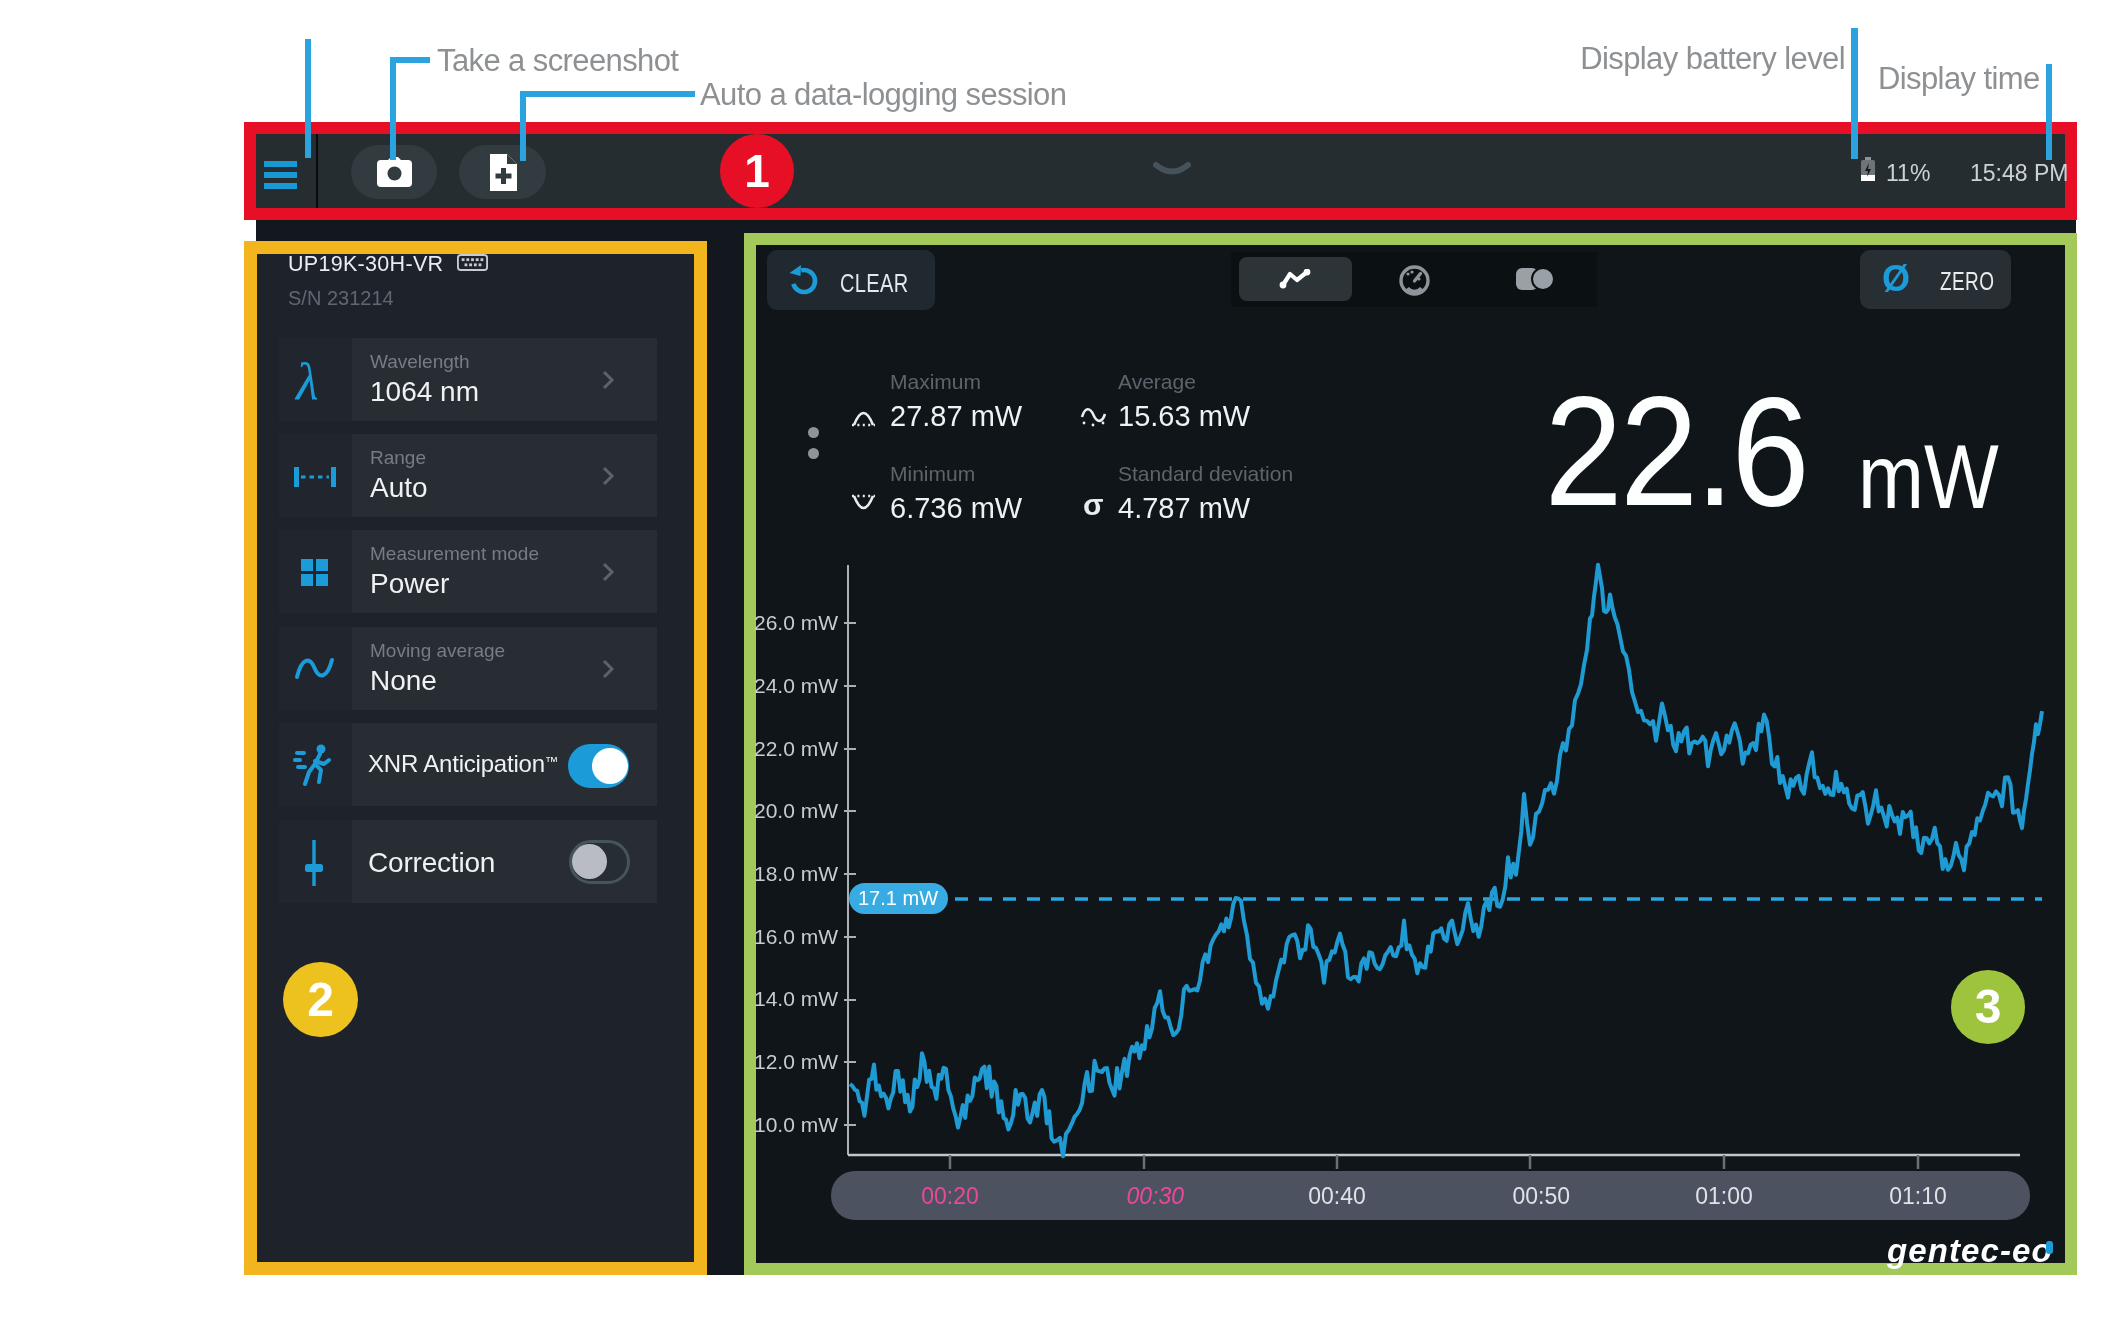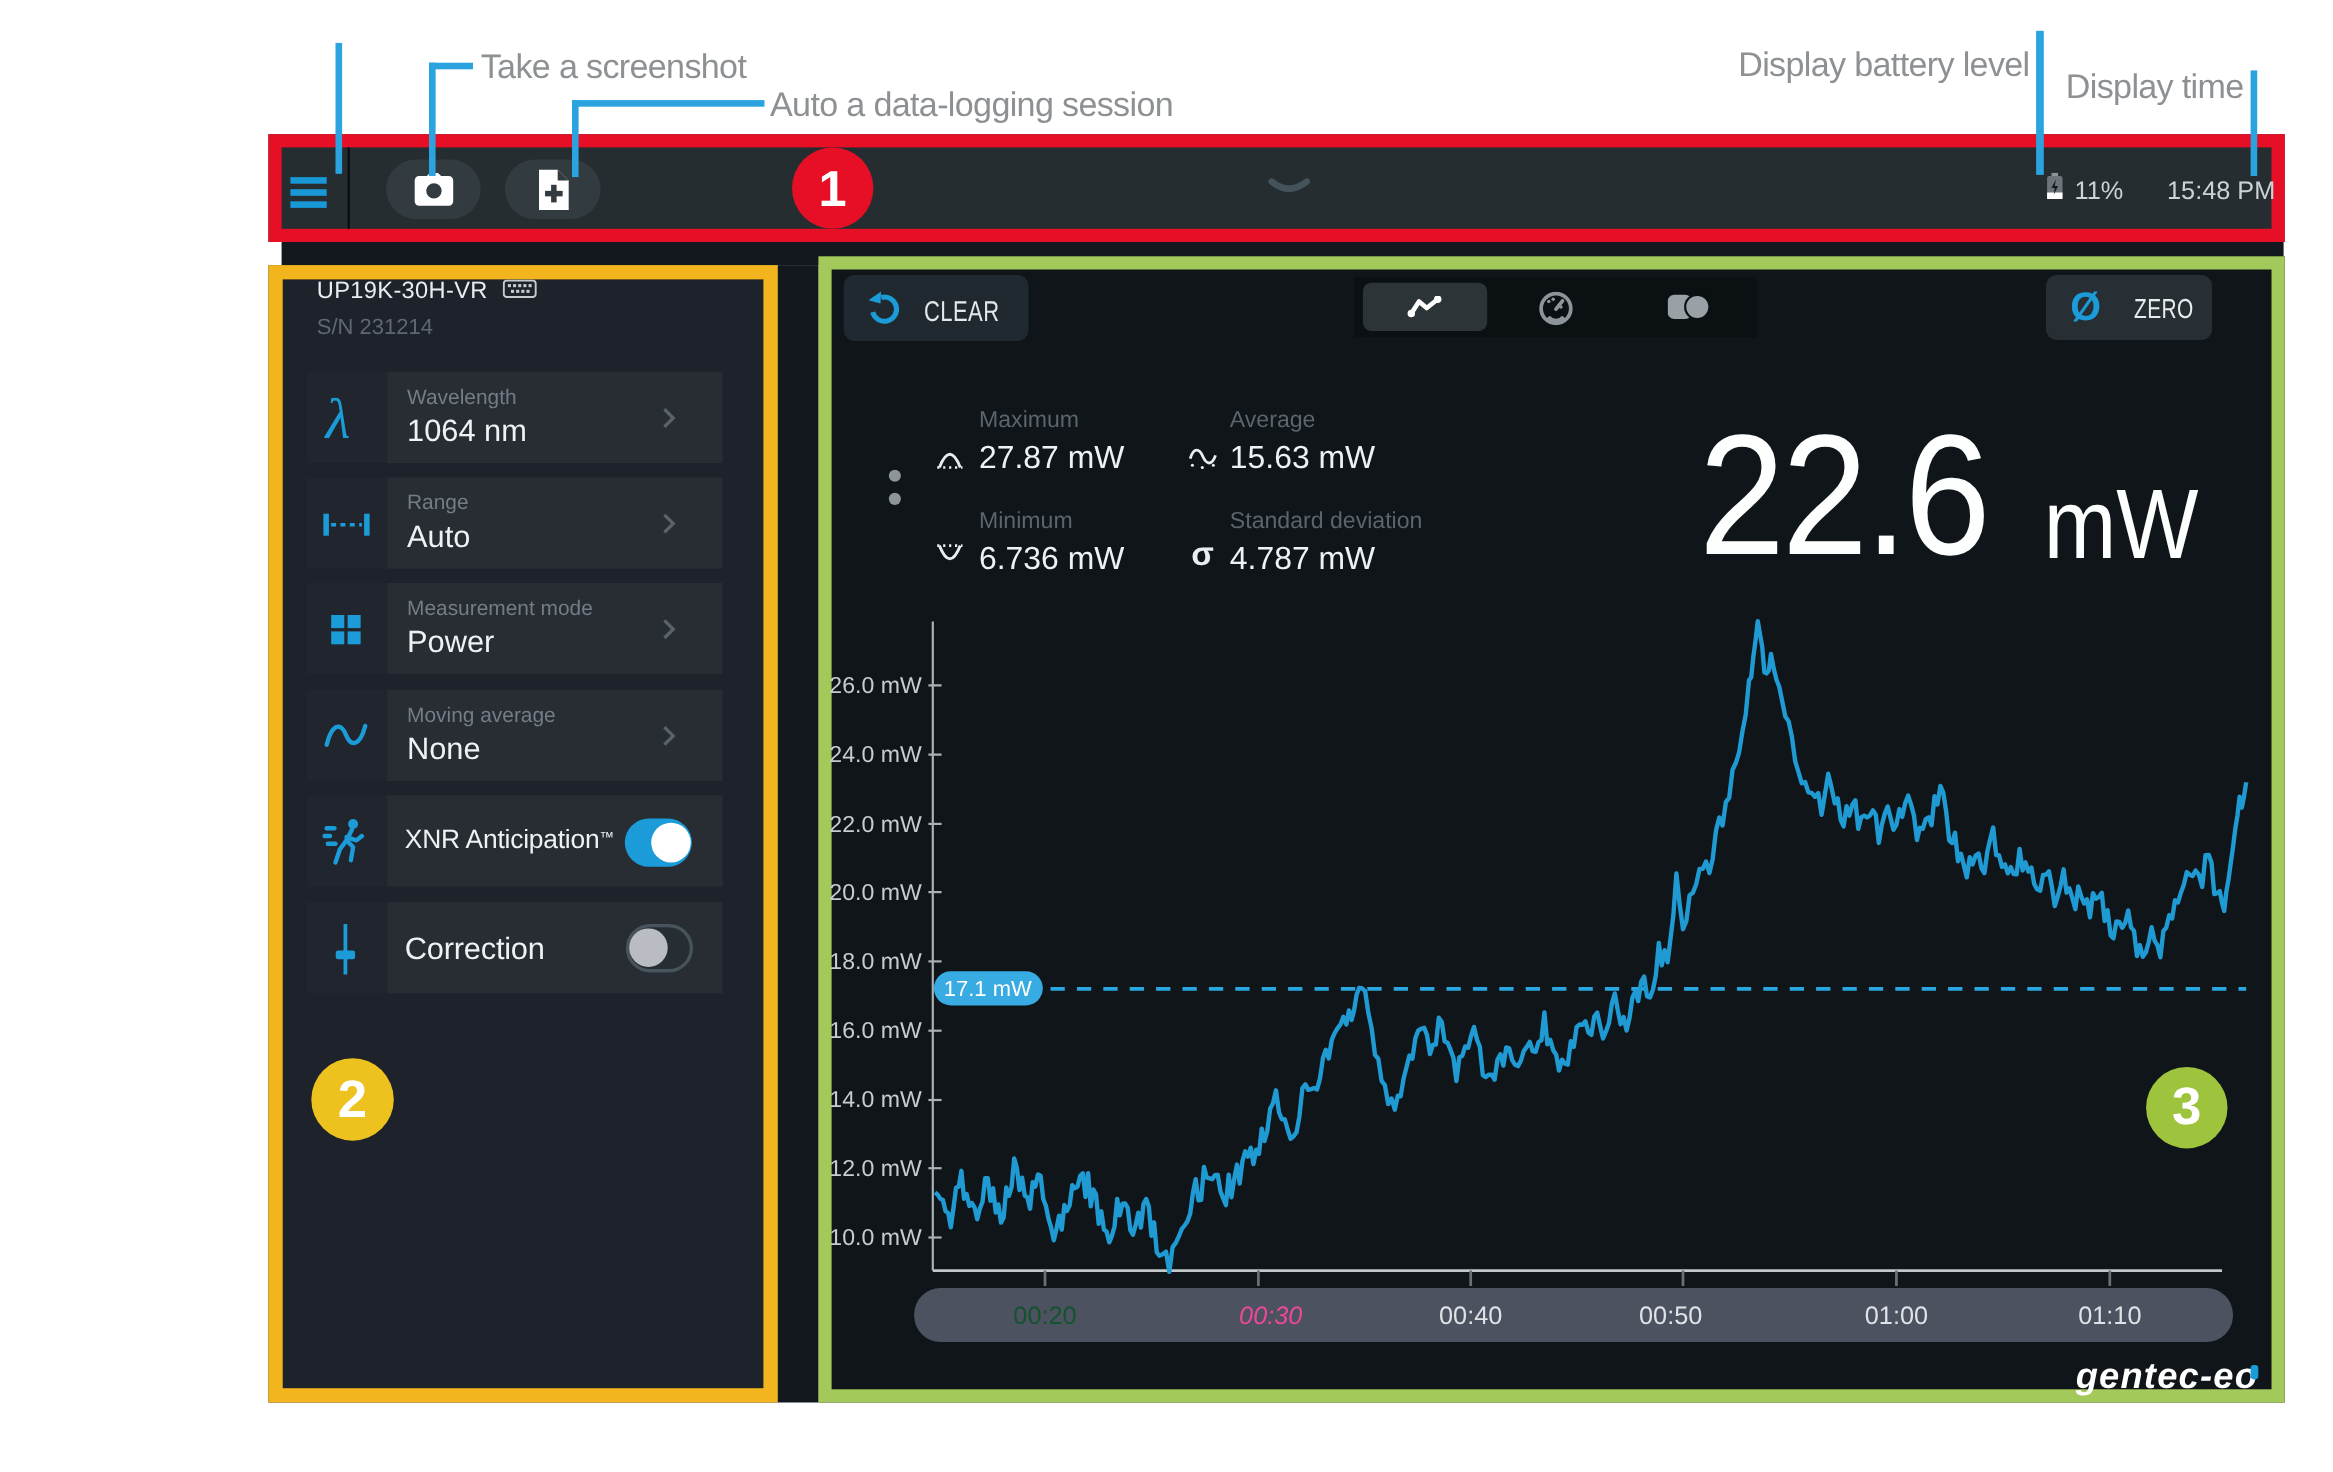--- a/index.html
+++ b/index.html
@@ -258,24 +258,24 @@
   <line x1="780" y1="605" x2="780" y2="619" stroke="#6a7076" stroke-width="2.5"></line>
   <line x1="974" y1="605" x2="974" y2="619" stroke="#6a7076" stroke-width="2.5"></line>
   <line x1="1168" y1="605" x2="1168" y2="619" stroke="#6a7076" stroke-width="2.5"></line>
   <line x1="205" y1="349" x2="1292" y2="349" stroke="#2aa7e0" stroke-width="3.4" stroke-dasharray="13 11"></line>
   <path d="M 100.0,534.1 L 102.4,536.0 L 104.8,539.7 L 107.2,540.9 L 109.6,551.1 L 112.0,552.7 L 114.4,565.7 L 116.8,548.1 L 119.2,529.6 L 121.6,528.8 L 124.0,514.4 L 126.4,539.8 L 128.8,535.6 L 131.2,546.3 L 133.6,543.7 L 136.0,547.8 L 138.4,558.4 L 140.8,548.6 L 143.2,542.5 L 145.6,521.1 L 148.0,521.0 L 150.4,541.7 L 152.8,530.2 L 155.2,552.3 L 157.6,544.9 L 160.0,561.5 L 162.4,556.9 L 164.8,529.4 L 167.2,537.1 L 169.6,529.4 L 172.0,503.2 L 174.4,511.6 L 176.8,531.9 L 179.2,520.7 L 181.6,536.9 L 184.0,538.5 L 186.4,548.8 L 188.8,524.7 L 191.2,528.7 L 193.6,517.7 L 196.0,518.8 L 198.4,540.0 L 200.8,546.1 L 203.2,558.1 L 205.6,566.1 L 208.0,577.5 L 210.4,567.2 L 212.8,555.1 L 215.2,567.9 L 217.6,545.5 L 220.0,550.8 L 222.4,545.8 L 224.8,527.4 L 227.2,530.2 L 229.6,528.7 L 232.0,519.0 L 234.4,516.6 L 236.8,538.2 L 239.2,516.6 L 241.6,546.7 L 244.0,531.4 L 246.4,536.0 L 248.8,562.5 L 251.2,551.2 L 253.6,568.0 L 256.0,569.7 L 258.4,579.4 L 260.8,573.5 L 263.2,565.0 L 265.6,539.9 L 268.0,554.8 L 270.4,544.2 L 272.8,544.0 L 275.2,548.1 L 277.6,568.4 L 280.0,572.5 L 282.4,563.6 L 284.8,552.5 L 287.2,565.9 L 289.6,544.4 L 292.0,540.0 L 294.4,546.8 L 296.8,573.4 L 299.2,561.2 L 301.6,588.4 L 304.0,591.6 L 307.0,590.3 L 310.0,587.9 L 313.0,606.2 L 316.0,583.7 L 319.0,579.7 L 322.0,573.2 L 324.5,566.9 L 327.0,564.0 L 329.5,560.2 L 332.0,553.2 L 334.5,534.4 L 337.0,522.0 L 339.5,541.1 L 342.0,540.8 L 344.5,510.8 L 347.0,520.6 L 349.5,521.2 L 352.0,522.0 L 354.5,518.4 L 357.0,518.0 L 359.5,532.9 L 362.0,539.4 L 364.5,545.6 L 367.0,518.0 L 369.5,538.4 L 372.0,521.8 L 374.5,508.7 L 377.0,526.0 L 379.5,505.5 L 382.0,496.7 L 384.5,501.5 L 387.0,493.3 L 389.5,508.2 L 392.0,495.2 L 394.5,499.1 L 397.0,476.0 L 399.5,487.3 L 402.0,478.8 L 404.7,457.9 L 407.3,452.9 L 410.0,441.2 L 412.7,461.1 L 415.3,467.5 L 418.0,467.5 L 420.7,477.3 L 423.3,485.2 L 426.0,483.0 L 428.7,479.2 L 431.3,464.8 L 434.0,439.2 L 436.7,435.8 L 439.3,440.8 L 442.0,440.1 L 444.7,439.1 L 447.3,440.4 L 450.0,430.4 L 452.7,411.8 L 455.3,404.3 L 458.0,412.2 L 460.7,395.3 L 463.3,389.3 L 466.0,384.6 L 468.7,381.2 L 471.3,374.4 L 474.0,381.3 L 476.3,368.5 L 478.7,377.3 L 481.0,368.3 L 483.3,354.1 L 485.7,348.0 L 488.0,348.4 L 491.0,350.8 L 494.0,371.2 L 497.0,385.1 L 500.0,409.0 L 503.0,412.5 L 506.0,432.7 L 509.0,436.5 L 512.0,453.7 L 515.0,448.6 L 518.0,458.8 L 520.7,446.1 L 523.3,446.6 L 526.0,430.5 L 528.7,420.0 L 531.3,409.6 L 534.0,412.5 L 536.7,393.9 L 539.3,386.9 L 542.0,385.2 L 544.7,384.3 L 547.3,391.0 L 550.0,408.3 L 552.7,399.7 L 555.3,399.7 L 558.0,375.2 L 560.7,379.0 L 563.3,396.8 L 566.0,397.9 L 568.7,404.5 L 571.3,411.6 L 574.0,432.7 L 576.7,411.1 L 579.3,409.9 L 582.0,401.3 L 584.7,402.5 L 587.3,391.9 L 590.0,383.6 L 592.7,395.1 L 595.3,401.6 L 598.0,427.4 L 600.7,429.2 L 603.3,427.0 L 606.0,426.9 L 608.7,431.5 L 611.3,413.5 L 614.0,408.4 L 616.7,418.7 L 619.3,402.2 L 622.0,403.1 L 624.7,413.7 L 627.3,417.9 L 630.0,419.2 L 632.7,414.0 L 635.3,405.3 L 638.0,401.6 L 640.7,397.1 L 643.3,405.5 L 646.0,406.3 L 648.7,397.4 L 651.3,395.7 L 654.0,370.4 L 656.7,399.3 L 659.3,395.4 L 662.0,404.7 L 664.7,408.8 L 667.3,423.2 L 670.0,413.3 L 672.7,417.0 L 675.3,417.8 L 678.0,396.6 L 680.7,401.7 L 683.3,383.6 L 686.0,381.4 L 688.7,381.6 L 691.3,378.4 L 694.0,388.6 L 696.7,390.8 L 699.3,374.1 L 702.0,370.5 L 704.7,382.9 L 707.3,394.1 L 710.0,387.7 L 712.7,380.1 L 715.3,362.7 L 718.0,353.1 L 720.7,368.4 L 723.3,381.1 L 726.0,374.6 L 728.7,386.8 L 731.3,376.0 L 734.0,356.8 L 736.7,351.2 L 739.3,360.1 L 742.0,342.3 L 744.7,337.8 L 747.3,355.9 L 750.0,356.8 L 752.7,349.5 L 755.3,336.7 L 758.0,307.2 L 760.7,327.6 L 763.3,313.8 L 766.0,324.8 L 768.7,303.0 L 771.3,281.4 L 774.0,244.0 L 777.0,272.4 L 780.0,294.7 L 783.0,287.5 L 786.0,263.9 L 789.0,261.6 L 792.0,253.8 L 795.0,240.0 L 798.0,239.8 L 801.0,233.2 L 804.0,243.7 L 807.0,230.8 L 810.0,205.1 L 813.0,193.1 L 816.0,200.5 L 819.0,179.1 L 822.0,175.4 L 825.0,150.0 L 828.0,143.7 L 831.0,134.1 L 834.0,115.1 L 837.0,99.9 L 840.0,68.5 L 842.0,65.7 L 844.0,46.6 L 846.0,31.8 L 848.0,14.7 L 850.0,26.6 L 852.0,37.8 L 854.0,61.1 L 856.0,62.2 L 858.0,59.7 L 860.0,44.4 L 862.5,58.0 L 865.0,68.0 L 867.5,74.3 L 870.0,86.6 L 873.0,101.3 L 876.0,105.6 L 879.0,119.9 L 882.0,142.0 L 885.0,151.9 L 888.0,162.1 L 891.0,160.9 L 894.0,170.4 L 897.0,170.9 L 900.0,174.3 L 903.0,171.0 L 906.0,190.7 L 909.0,172.2 L 912.0,153.4 L 915.0,166.0 L 918.0,180.3 L 920.7,175.8 L 923.3,195.3 L 926.0,201.3 L 928.7,182.9 L 931.3,191.4 L 934.0,181.4 L 936.7,177.5 L 939.3,203.5 L 942.0,193.0 L 944.7,191.5 L 947.3,193.2 L 950.0,191.3 L 952.7,186.7 L 955.3,190.9 L 958.0,216.3 L 960.7,200.2 L 963.3,190.3 L 966.0,183.1 L 968.7,193.5 L 971.3,204.3 L 974.0,199.9 L 976.7,185.5 L 979.3,192.6 L 982.0,180.1 L 984.7,173.3 L 987.3,181.3 L 990.0,191.5 L 992.7,213.7 L 995.3,202.5 L 998.0,203.4 L 1000.7,194.6 L 1003.3,193.0 L 1006.0,200.1 L 1008.7,173.8 L 1011.3,181.4 L 1014.0,164.5 L 1016.7,171.0 L 1019.3,188.2 L 1022.0,214.1 L 1024.7,216.4 L 1027.3,207.0 L 1030.0,233.0 L 1032.7,226.1 L 1035.3,236.5 L 1038.0,247.6 L 1040.7,229.2 L 1043.3,235.8 L 1046.0,227.8 L 1048.7,225.9 L 1051.3,239.2 L 1054.0,243.8 L 1056.7,224.1 L 1059.3,212.7 L 1062.0,202.2 L 1064.7,227.3 L 1067.3,227.5 L 1070.0,238.1 L 1072.7,235.8 L 1075.3,243.9 L 1078.0,238.3 L 1080.7,244.6 L 1083.3,244.9 L 1086.0,221.7 L 1088.7,241.3 L 1091.3,233.9 L 1094.0,242.4 L 1096.7,238.6 L 1099.3,253.8 L 1102.0,258.5 L 1104.7,259.8 L 1107.3,245.5 L 1110.0,245.1 L 1112.7,242.1 L 1115.3,255.8 L 1118.0,273.7 L 1120.7,264.9 L 1123.3,255.2 L 1126.0,240.3 L 1128.7,261.5 L 1131.3,257.5 L 1134.0,266.7 L 1136.7,276.5 L 1139.3,255.9 L 1142.0,264.9 L 1144.7,271.4 L 1147.3,267.5 L 1150.0,283.9 L 1152.7,261.9 L 1155.3,267.1 L 1158.0,265.6 L 1160.7,261.6 L 1163.3,287.3 L 1166.0,277.4 L 1168.7,300.3 L 1171.3,303.0 L 1174.0,287.7 L 1176.7,288.2 L 1179.3,293.4 L 1182.0,289.0 L 1184.7,277.7 L 1187.3,293.1 L 1190.0,296.2 L 1192.7,319.1 L 1195.3,309.1 L 1198.0,319.8 L 1200.7,316.0 L 1203.3,306.8 L 1206.0,292.9 L 1208.7,305.1 L 1211.3,309.3 L 1214.0,320.3 L 1216.7,296.3 L 1219.3,293.4 L 1222.0,282.0 L 1224.7,285.0 L 1227.3,268.3 L 1230.0,270.4 L 1232.7,261.3 L 1235.3,254.4 L 1238.0,242.8 L 1240.7,245.2 L 1243.3,246.4 L 1246.0,241.4 L 1249.0,245.1 L 1252.0,256.3 L 1255.0,227.4 L 1258.0,227.3 L 1260.5,234.5 L 1263.0,262.8 L 1265.5,262.0 L 1268.0,260.1 L 1270.0,270.6 L 1272.0,278.1 L 1274.0,260.3 L 1276.0,249.1 L 1278.0,234.1 L 1280.0,220.3 L 1282.0,204.0 L 1284.0,191.9 L 1286.0,174.3 L 1288.0,184.1 L 1290.0,174.1 L 1292.0,161.1" fill="none" stroke="#1f9ad3" stroke-width="4" stroke-linejoin="round"></path>
   <rect x="99" y="333" width="99" height="31" rx="15.5" fill="#38ace2"></rect>
   <text x="148" y="355" fill="#ffffff" font-size="20" text-anchor="middle">17.1 mW</text>
 </svg>
 
 <div class="abs" style="left:831px; top:1171px; width:1199px; height:49px; border-radius:24px; background:#4c5260;"></div>
-<div class="abs" style="left:910px; top:1183px; width:80px; text-align:center; color:#14532d; font-size:23px;">00:20</div>
+<div class="abs" style="left:910px; top:1183px; width:80px; text-align:center; color:#ec4899; font-size:23px;">00:20</div>
 <div class="abs" style="left:1104px; top:1183px; width:80px; text-align:right; color:#ec4899; font-size:23px;font-style:italic;">00:30</div>
 <div class="abs" style="left:1297px; top:1183px; width:80px; text-align:center; color:#dfe2e7; font-size:23px;">00:40</div>
-<div class="abs" style="left:1490px; top:1183px; width:80px; text-align:left; color:#dfe2e7; font-size:23px;">00:50</div>
+<div class="abs" style="left:1490px; top:1183px; width:80px; text-align:right; color:#dfe2e7; font-size:23px;">00:50</div>
 <div class="abs" style="left:1684px; top:1183px; width:80px; text-align:center; color:#dfe2e7; font-size:23px;">01:00</div>
 <div class="abs" style="left:1878px; top:1183px; width:80px; text-align:center; color:#dfe2e7; font-size:23px;">01:10</div>
 
 <div class="abs" style="left:1887px; top:1232px; color:#ffffff; font-size:33px; font-weight:bold; font-style:italic; letter-spacing:1.1px;">gentec-eо</div>
 <div class="abs" style="left:2046px; top:1241px; width:7px; height:13px; border-radius:3px; background:#1b9cd8;"></div>
 
 <div class="circ" style="left:1951px; top:970px; width:74px; height:74px; background:#9dc43c; font-size:48px; line-height:74px;">3</div>
 
 </div>
 </body></html>

